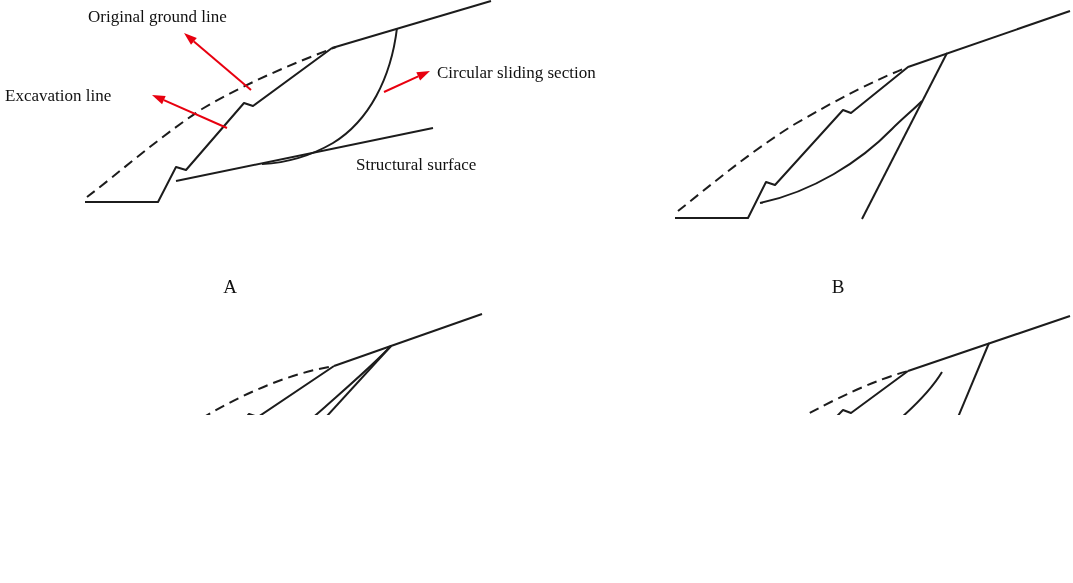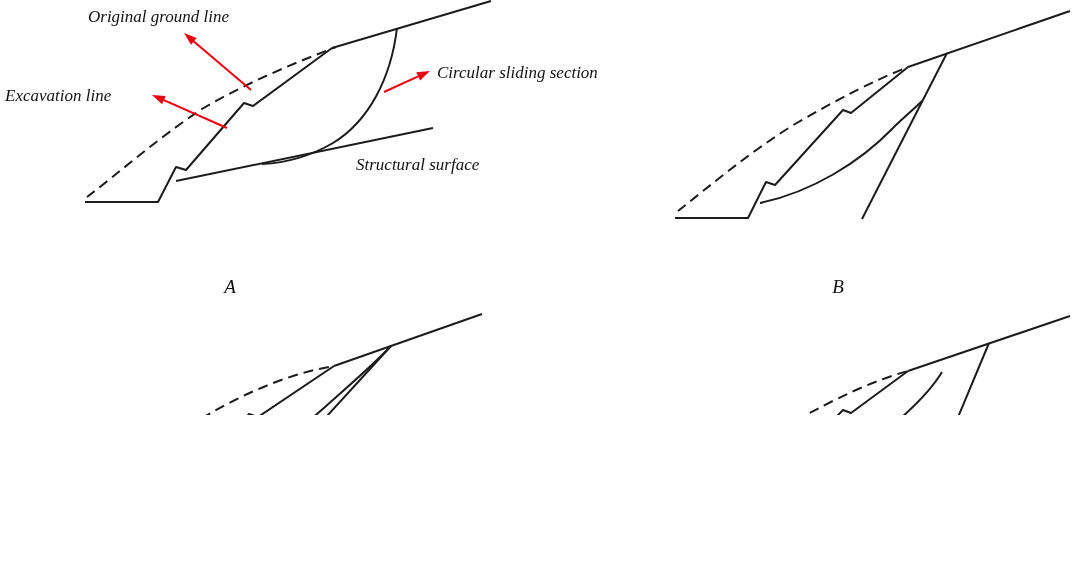--- a/index.html
+++ b/index.html
@@ -7,21 +7,20 @@
     padding: 0;
     background: #ffffff;
   }
   .canvas {
     position: relative;
     width: 1073px;
     height: 415px;
     background: #ffffff;
     overflow: hidden;
     font-family: "Liberation Serif", serif;
-    font-style: italic;
   }
   svg {
     position: absolute;
     inset: 0;
     display: block;
   }
   .solid {
     fill: none;
     stroke: #1c1c1c;
     stroke-width: 2;

